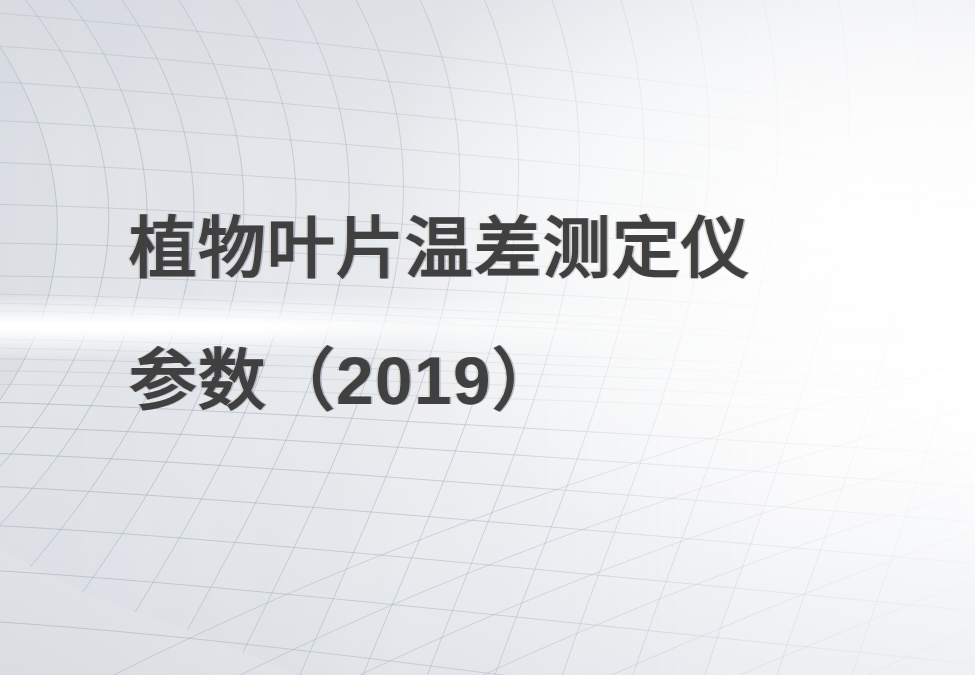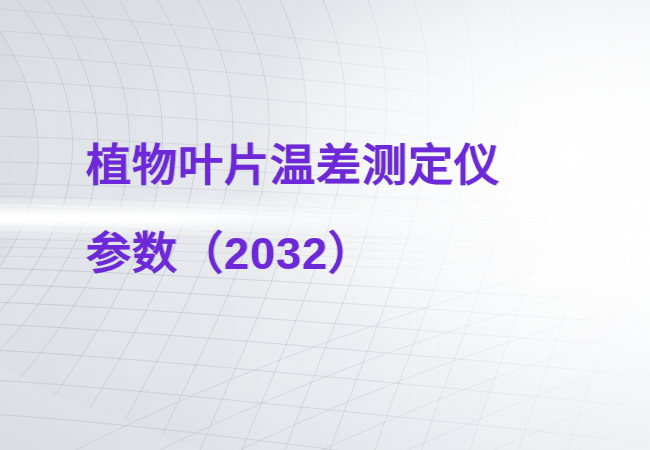--- a/index.html
+++ b/index.html
@@ -85,21 +85,21 @@
 
   
   #title-block {
     position: absolute;
     left: 86px;
     top: 122px;
     width: 520px;
   }
   .title-line {
     display: block;
-    color: #6d28d9;
+    color: #404040;
     font-weight: 700;
     font-size: 45px;
     line-height: 88px;
     letter-spacing: 1px;
     white-space: nowrap;
     text-shadow:
       0 0 1px rgba(255,255,255,0.55),
       1px 0 0 rgba(24,34,78,0.30),
      -1px 0 0 rgba(132,94,40,0.18);
   }
@@ -209,16 +209,16 @@
       </g>
     </svg>
   </div>
 
   <div class="bg-layer bg-vshade"></div>
   <div class="bg-layer bg-bloom"></div>
   <div class="bg-layer bg-streak"></div>
 
   <div id="title-block">
     <span class="title-line">植物叶片温差测定仪</span>
-    <span class="title-line">参数（2032）</span>
+    <span class="title-line">参数（2019）</span>
   </div>
 
 </div>
 
 </body></html>

